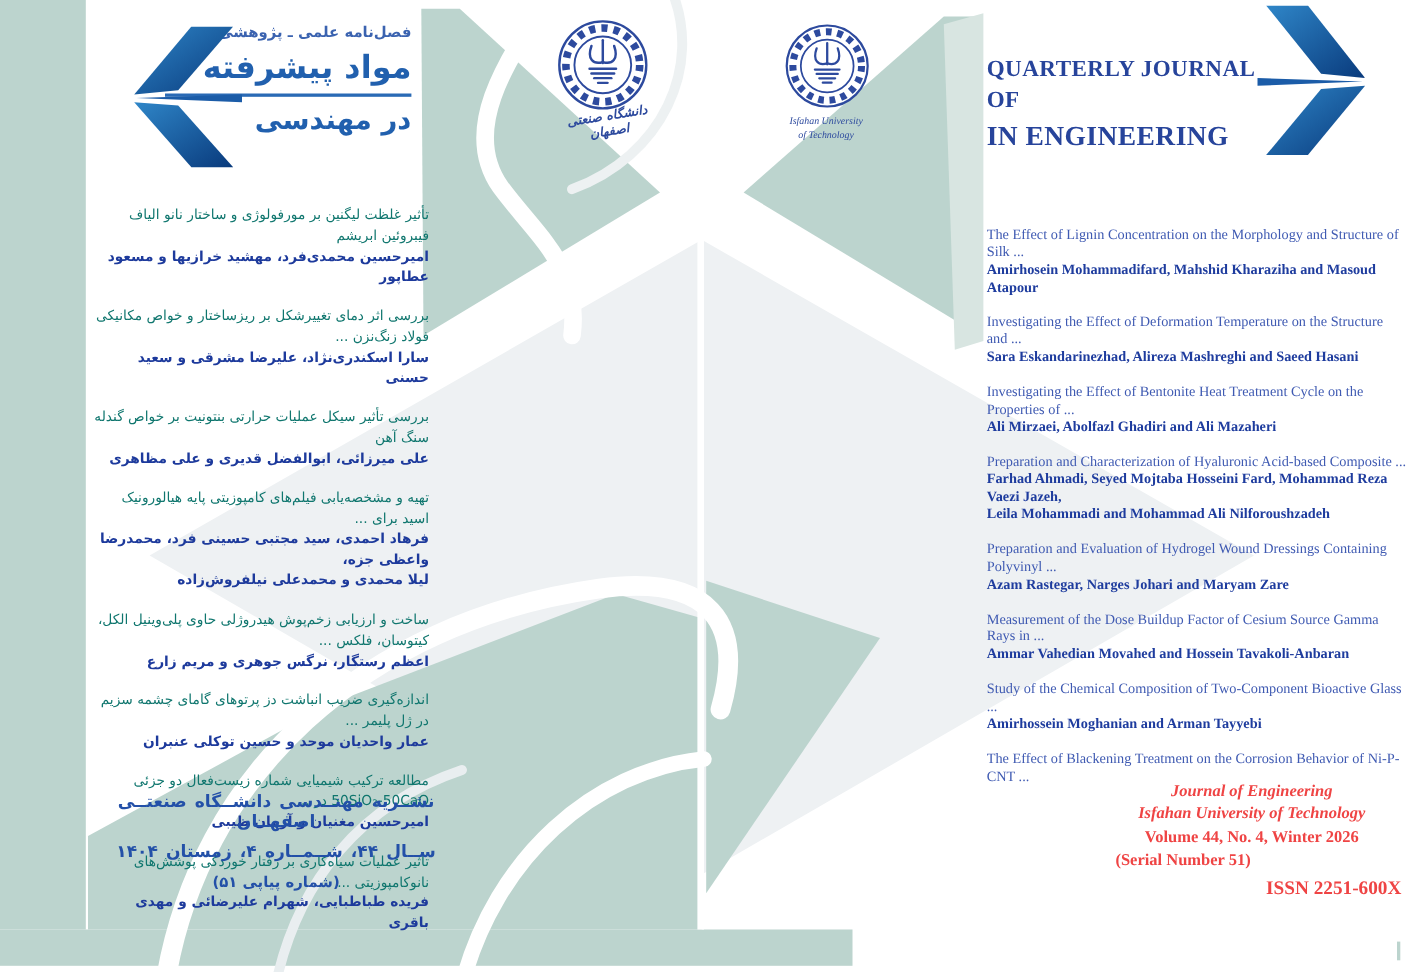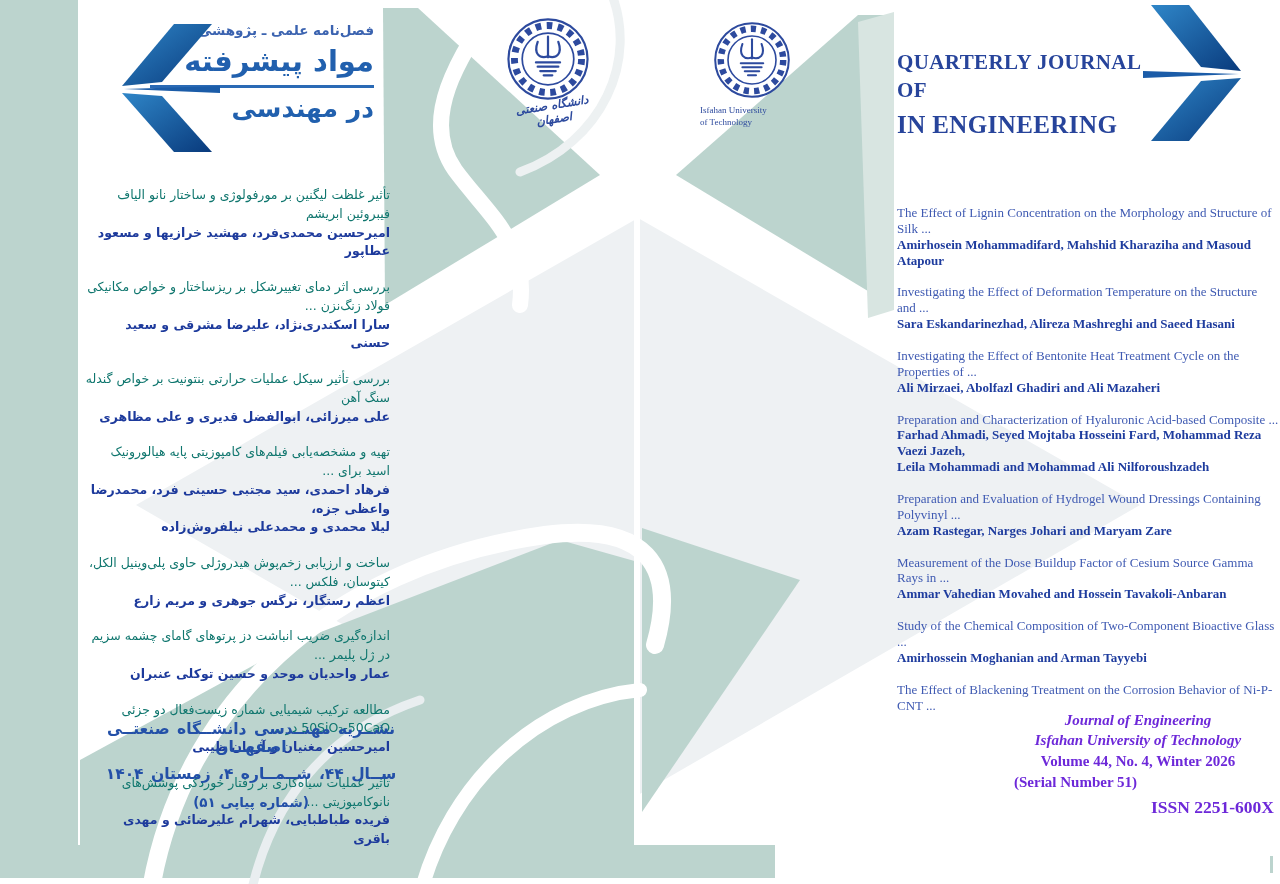--- a/index.html
+++ b/index.html
@@ -20,43 +20,43 @@
   .masthead-en{left:897px;top:48px;width:252px;color:#27449b;}
   .masthead-en .l1{font-size:21px;font-weight:bold;letter-spacing:.4px;line-height:1.35;}
   .masthead-en .l2{font-size:21px;font-weight:bold;letter-spacing:.4px;line-height:1.35;
                    padding-bottom:5px;border-bottom:2px solid #5577b5;}
   .masthead-en .l3{font-size:25px;font-weight:bold;letter-spacing:.4px;margin-top:6px;}
 
   
   .seal-caption-fa{left:498px;top:98px;width:110px;text-align:center;color:#2d4a9e;
                    font-family:"DejaVu Sans",sans-serif;font-size:11.5px;font-style:italic;
                    font-weight:bold;transform:rotate(-9deg);}
-  .seal-caption-en{left:700px;top:104px;width:102px;text-align:left;color:#2d4a9e;
-                   font-size:9px;line-height:1.35;}
+  .seal-caption-en{left:700px;top:104px;width:102px;text-align:center;color:#2d4a9e;
+                   font-size:9px;line-height:1.35;font-style:italic;}
 
   
   .list-fa{left:84px;top:186px;width:306px;direction:rtl;text-align:right;
            font-family:"DejaVu Sans",sans-serif;font-size:12.5px;line-height:1.5;}
   .list-fa .a-title{color:#0f766e;}
   .list-fa .a-authors{color:#1d3a9c;font-weight:bold;}
   .list-fa .a-item{margin-bottom:17px;}
 
   .list-en{left:897px;top:205px;width:382px;font-size:13px;line-height:1.22;}
   .list-en .a-title{color:#3f5ab2;}
   .list-en .a-authors{color:#1e3c9e;font-weight:bold;}
   .list-en .a-item{margin-bottom:16px;}
 
   
   .imprint-fa{left:105px;top:720px;width:292px;direction:rtl;text-align:center;
               font-family:"DejaVu Sans",sans-serif;color:#2350a8;font-weight:bold;}
   .imprint-fa .f1{font-size:15.5px;word-spacing:2px;margin-bottom:9px;}
   .imprint-fa .f2{font-size:15.5px;word-spacing:2px;margin-bottom:11px;}
   .imprint-fa .f3{font-size:13.5px;}
 
-  .imprint-en{left:1000px;top:710px;width:276px;color:#6d28d9;font-weight:bold;}
+  .imprint-en{left:1000px;top:710px;width:276px;color:#ef4444;font-weight:bold;}
   .imprint-en .e1,.imprint-en .e2{font-style:italic;font-size:15px;text-align:center;line-height:1.35;}
   .imprint-en .e3{font-size:15px;text-align:center;line-height:1.4;}
   .imprint-en .e4{font-size:15px;text-align:left;padding-left:14px;line-height:1.4;}
   .imprint-en .issn{font-size:17.5px;text-align:right;padding-right:2px;margin-top:4px;}
 </style>
 </head>
 <body>
 
 <div class="cover">
 

